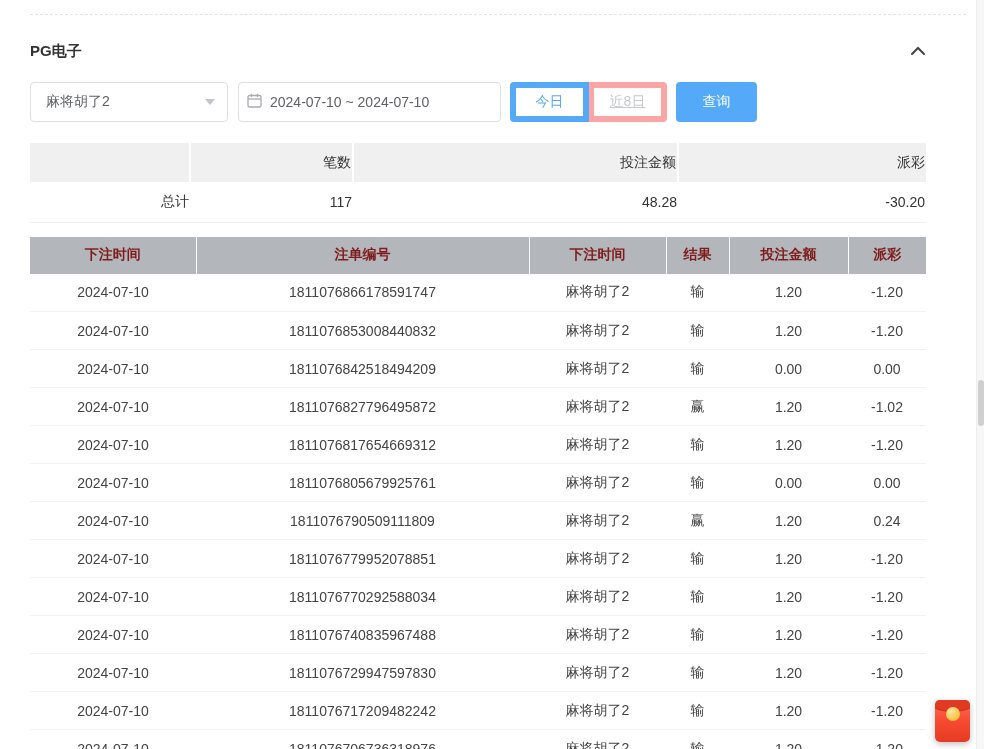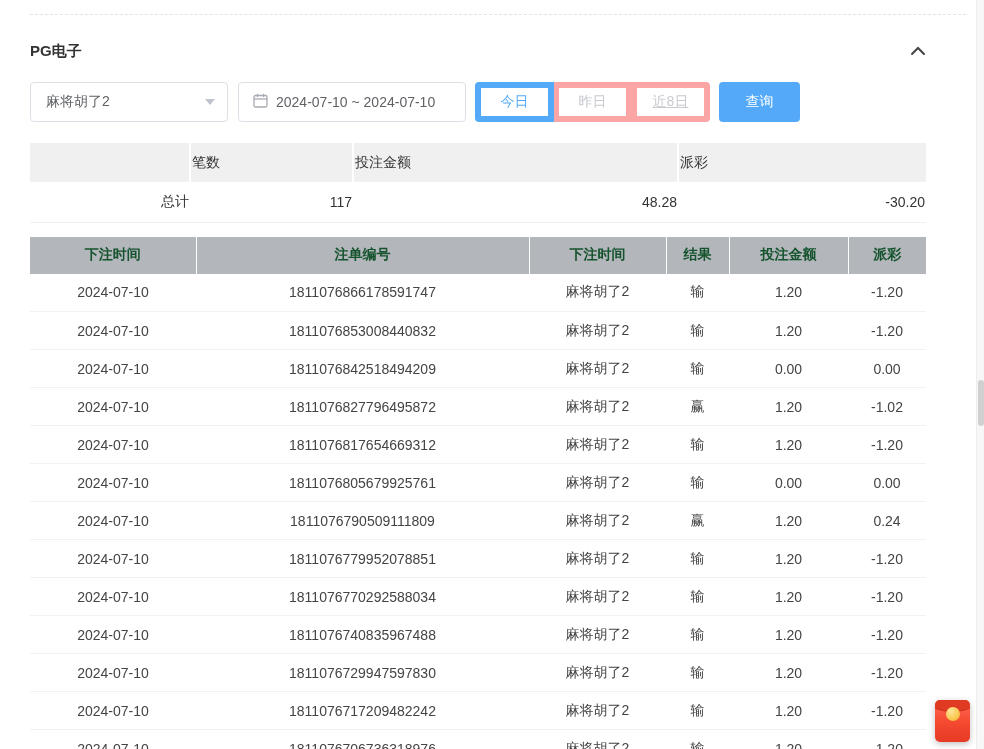--- a/index.html
+++ b/index.html
@@ -42,24 +42,24 @@
     cursor: pointer; background: #fff;
   }
   .caret {
     width: 0; height: 0;
     border-left: 5px solid transparent;
     border-right: 5px solid transparent;
     border-top: 6px solid #c0c4cc;
   }
   .date-picker {
     margin-left: 10px;
-    width: 228px; height: 40px;
+    width: 263px; height: 40px;
     border: 1px solid #dcdfe6; border-radius: 4px;
     display: flex; align-items: center; gap: 8px;
-    padding: 0 14px;
+    padding: 0 8px;
     font-size: 14px; color: #606266;
     cursor: pointer; background: #fff;
     white-space: nowrap;
   }
   .btn-group { margin-left: 9px; display: flex; }
   .qbtn {
     width: 79px; height: 40px;
     background: #fff;
     border: 6px solid #fca5a5;
     font-size: 14px; color: #c8cacf;
@@ -84,38 +84,38 @@
     margin: 21px 0 0 30px;
     width: 896px;
     font-size: 14px;
   }
   .summary thead th {
     background: #f0f0f0;
     height: 39px;
     font-weight: normal;
     color: #333;
     border-right: 2px solid #fff;
-    text-align: left;
+    text-align: right;
   }
   .summary thead th:last-child { border-right: none; }
   .summary tbody td {
     height: 40px;
     text-align: right;
     border-bottom: 1px solid #f0f0f0;
     color: #333;
   }
 
   .records {
     margin: 14px 0 0 30px;
     width: 896px;
     font-size: 14px;
   }
   .records thead th {
     background: #b3b6ba;
-    color: #14532d;
+    color: #7f1d1d;
     height: 37px;
     font-weight: bold;
     border-right: 1px solid #fff;
   }
   .records thead th:last-child { border-right: none; }
   .records tbody td {
     height: 38px;
     text-align: center;
     border-bottom: 1px solid #f2f2f2;
     color: #444;
@@ -191,21 +191,20 @@
           <rect x="1" y="2.5" width="13" height="11.5" rx="1.5" fill="none" stroke="#a8abb2" stroke-width="1.3"></rect>
           <line x1="1" y1="6" x2="14" y2="6" stroke="#a8abb2" stroke-width="1.3"></line>
           <line x1="4.5" y1="0.8" x2="4.5" y2="4" stroke="#a8abb2" stroke-width="1.3"></line>
           <line x1="10.5" y1="0.8" x2="10.5" y2="4" stroke="#a8abb2" stroke-width="1.3"></line>
         </svg>
     </span>
     <span>2024-07-10 ~ 2024-07-10</span>
   </div>
   <div class="btn-group">
     <button class="qbtn active">今日</button>
-    <button class="qbtn">昨日</button>
     <button class="qbtn">近8日</button>
   </div>
   <button class="search-btn">查询</button>
 </div>
 
 <table class="summary">
   <colgroup>
       <col style="width:160px">
       <col style="width:163px">
       <col style="width:325px">

